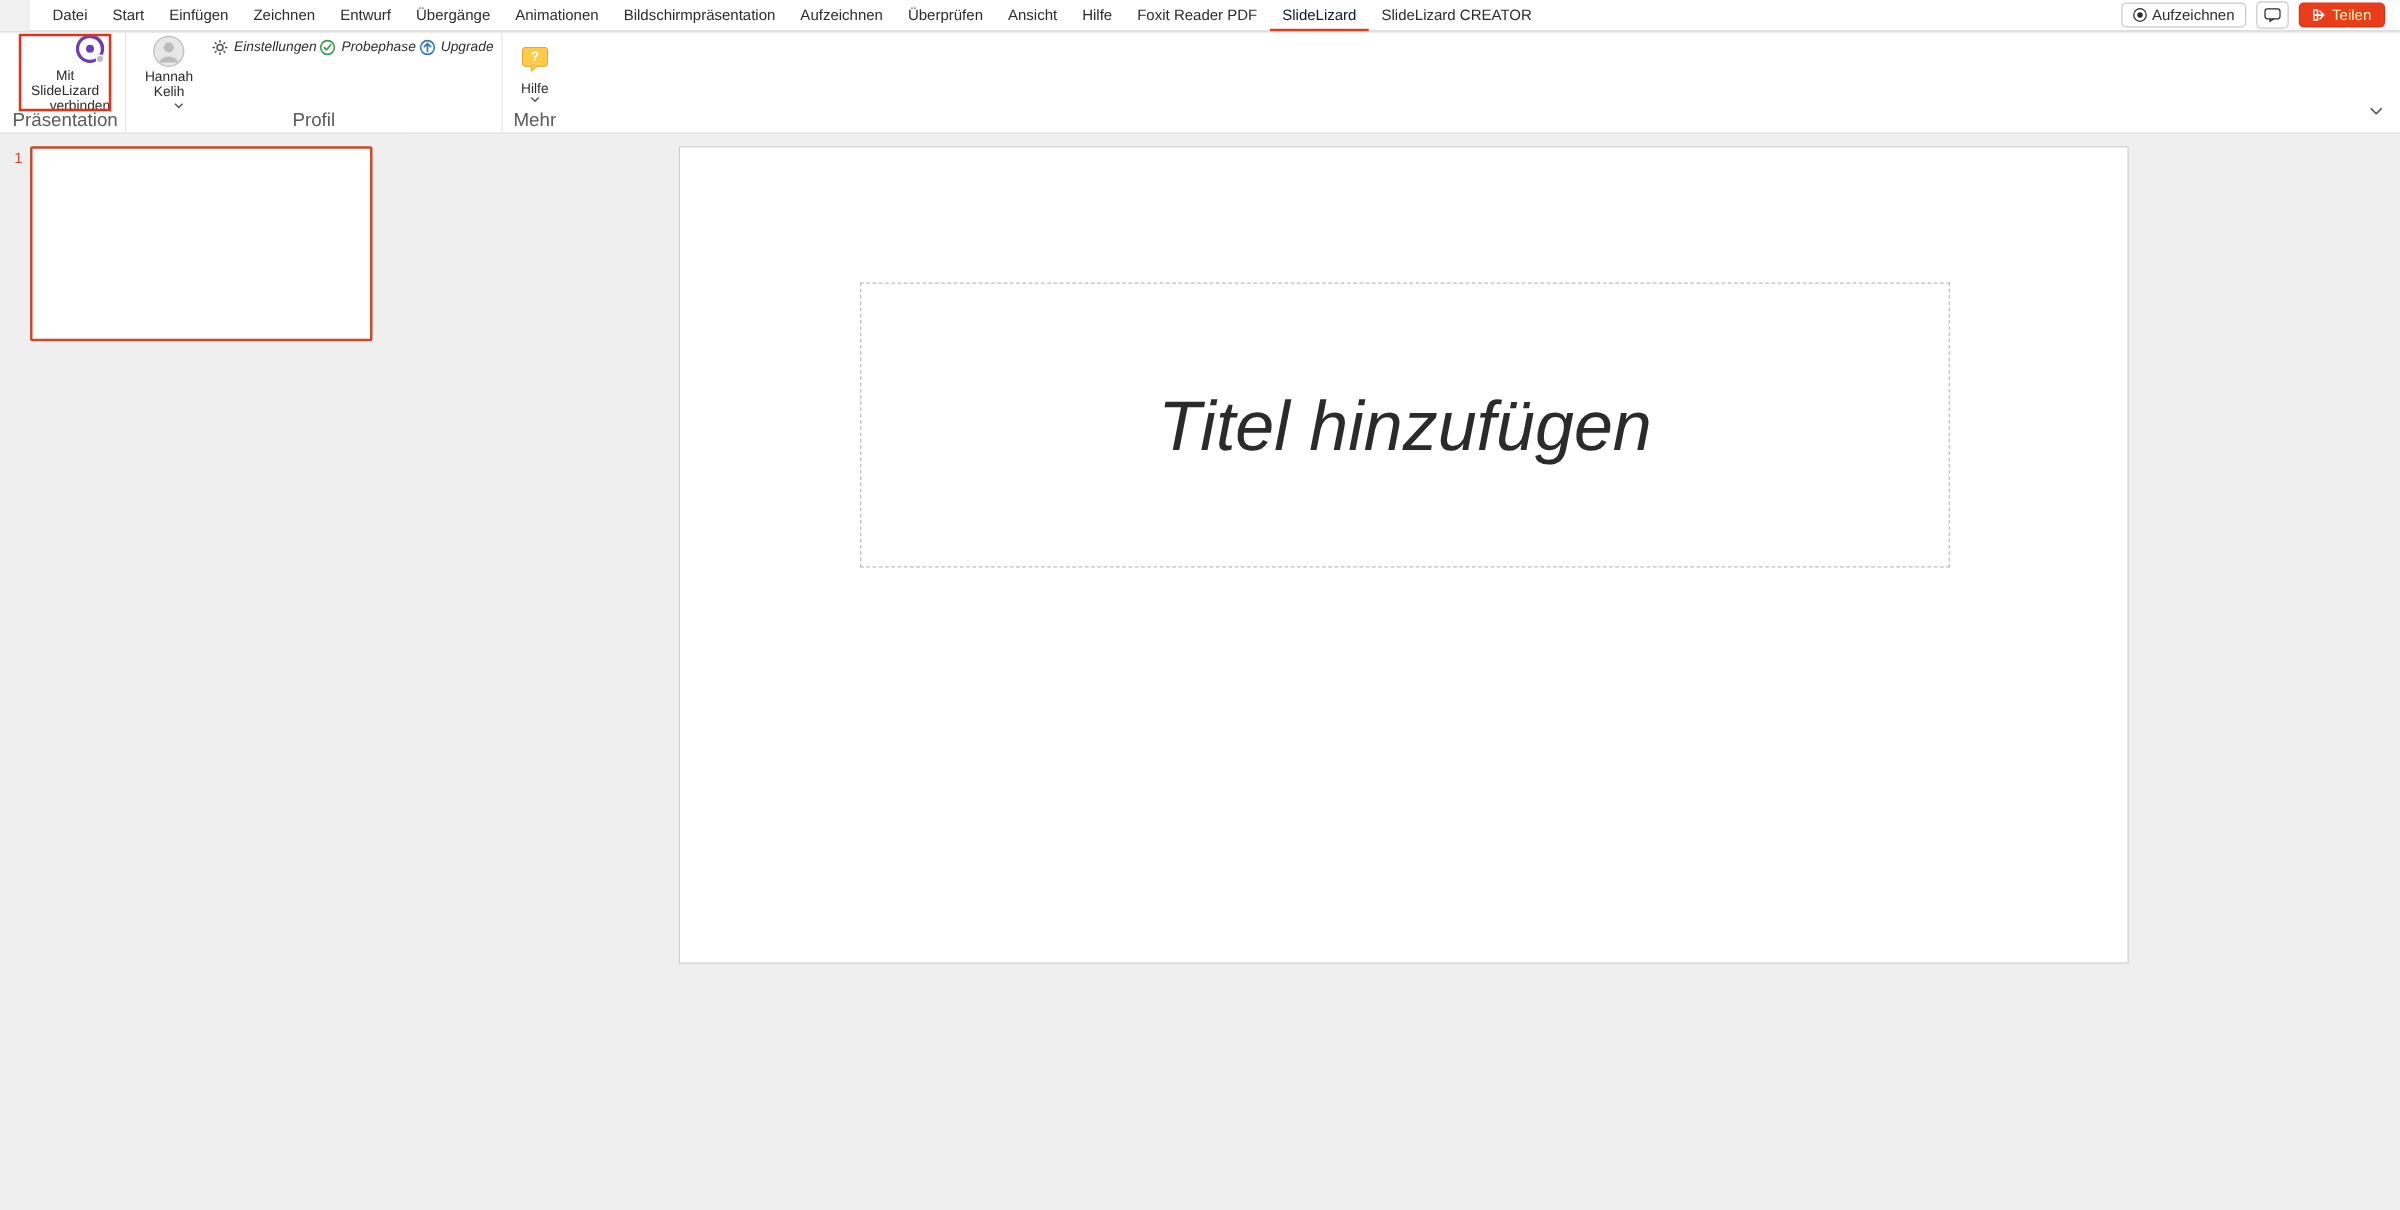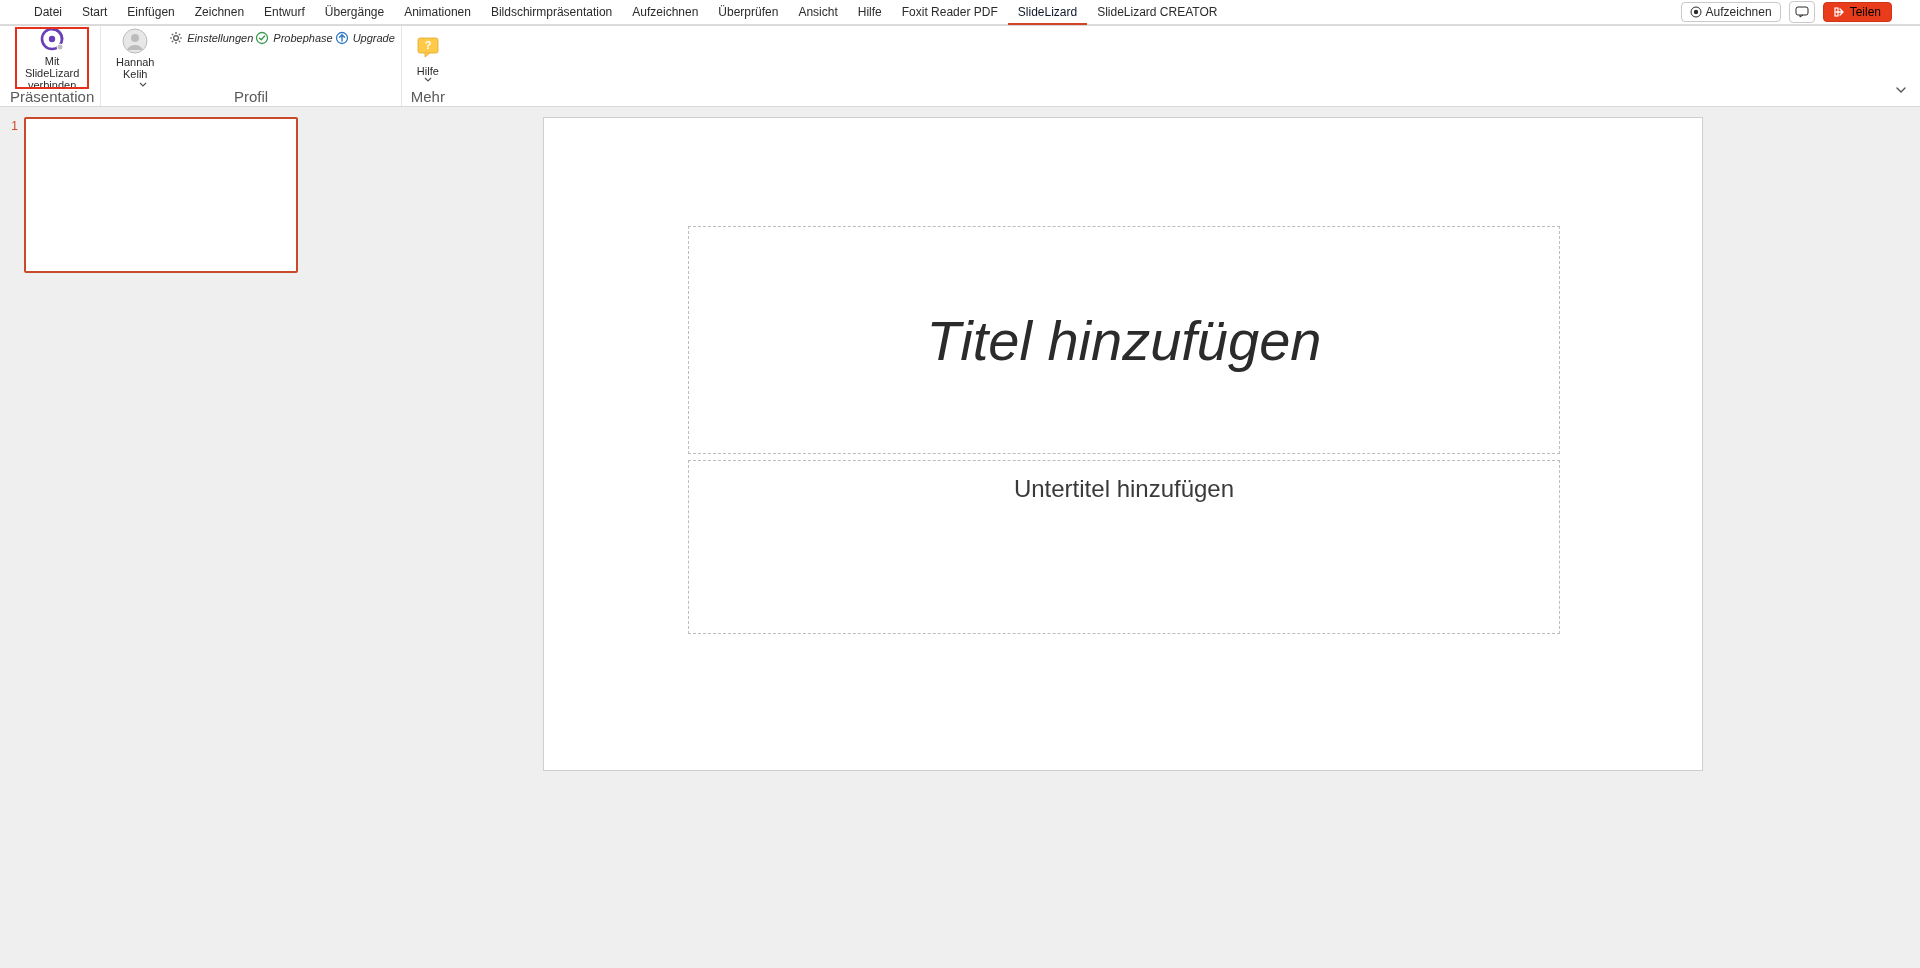--- a/index.html
+++ b/index.html
@@ -13,22 +13,23 @@
     color: #2b2b2b;
   }
 
   
   .menu-bar {
     display: flex;
     align-items: center;
     height: 24px;
     background: #ffffff;
     border-bottom: 1px solid #dcdcdc;
-    padding: 0 24px;
+    padding: 0 8px;
     gap: 0;
+    margin-left: 24px;
   }
   .menu-bar .tab {
     padding: 4px 10px 3px 10px;
     font-size: 12px;
     color: #2b2b2b;
     cursor: pointer;
     line-height: 16px;
     border-bottom: 2px solid transparent;
   }
   .menu-bar .tab.active {
@@ -65,21 +66,21 @@
     background: #fff;
     cursor: pointer;
   }
   .btn-share {
     display: flex;
     align-items: center;
     gap: 4px;
     padding: 2px 10px;
     font-size: 12px;
     background: #e83c1a;
-    color: #000000;
+    color: #fef9c3;
     border: 1px solid #d03417;
     border-radius: 4px;
     cursor: pointer;
   }
 
   
   .ribbon {
     display: flex;
     align-items: stretch;
     height: 80px;
@@ -119,20 +120,21 @@
     height: 60px;
     cursor: pointer;
     text-align: center;
     font-size: 11px;
     line-height: 12px;
     color: #2b2b2b;
   }
   .big-button.highlighted {
     outline: 2px solid #e5311a;
     outline-offset: -1px;
+    align-items: flex-end;
   }
   .big-button .icon-slot {
     width: 32px;
     height: 30px;
     display: flex;
     align-items: center;
     justify-content: center;
     margin-bottom: 2px;
   }
 
@@ -405,18 +407,15 @@
       <div class="thumb-number">1</div>
       <div class="thumb"></div>
     </div>
   </div>
 
   <div class="canvas-area">
     <div class="slide">
       <div class="ph ph-title">
         <span>Titel hinzufügen</span>
       </div>
-      <div class="ph ph-sub">
-        <span>Untertitel hinzufügen</span>
-      </div>
     </div>
   </div>
 </div>
 
 </body></html>

